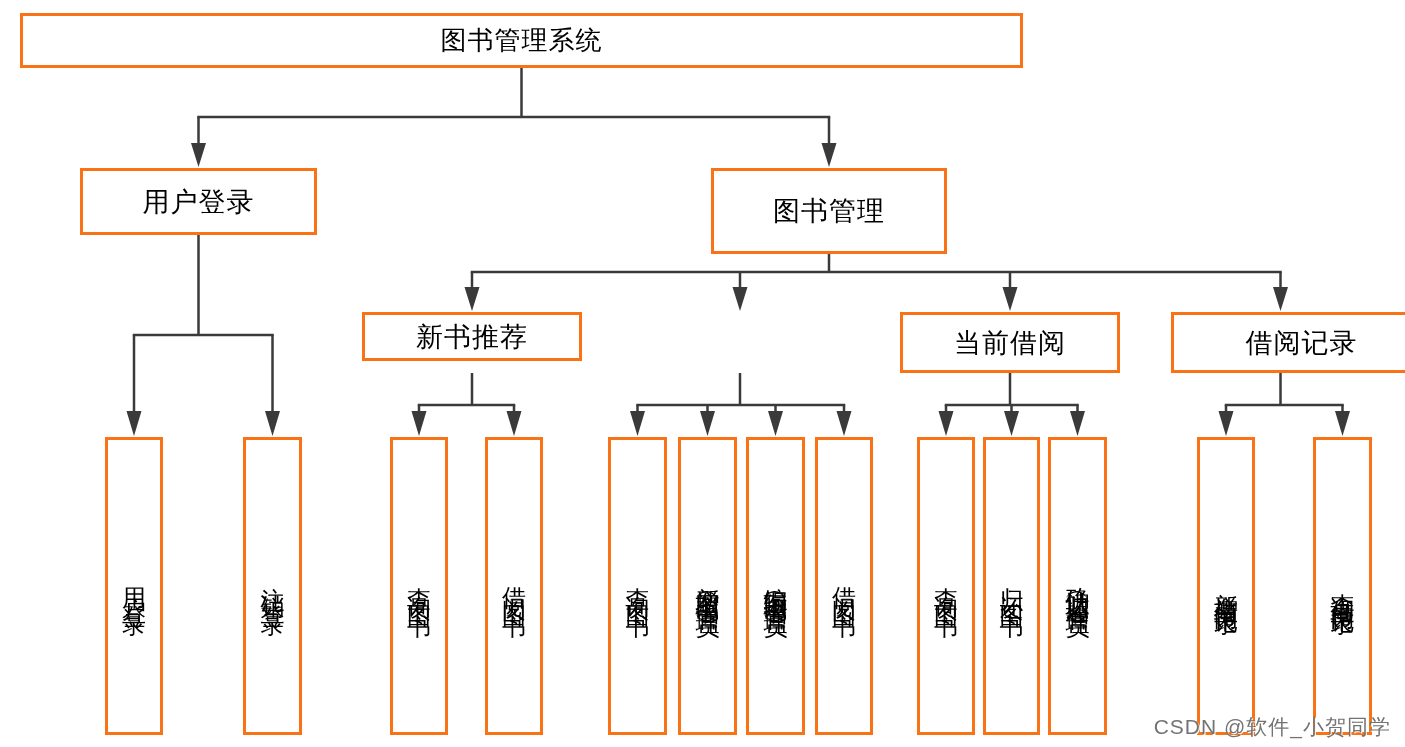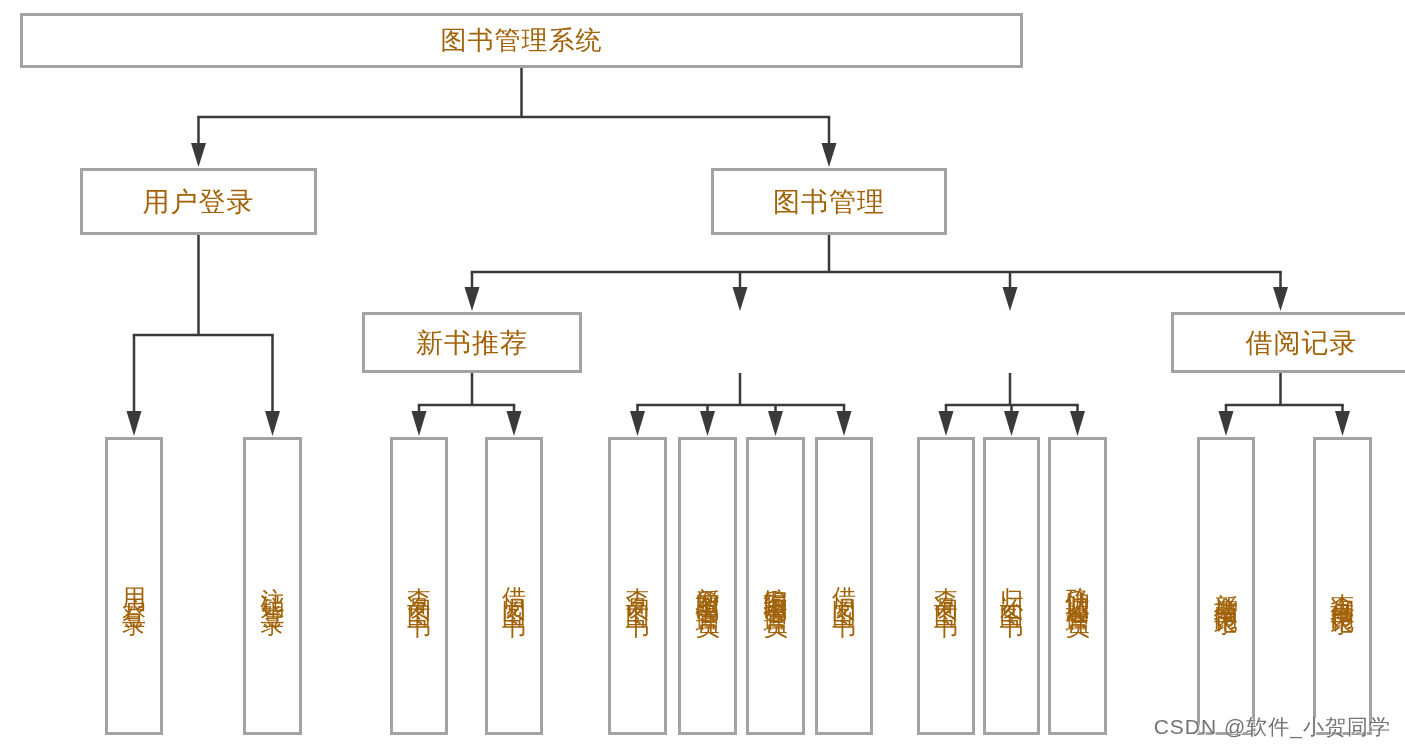--- a/index.html
+++ b/index.html
@@ -18,26 +18,26 @@
   .connectors {
     position: absolute;
     left: 0;
     top: 0;
     z-index: 1;
     pointer-events: none;
   }
   .node {
     position: absolute;
     box-sizing: border-box;
-    border: 3px solid #a3a3a3;
+    border: 3px solid #f97316;
     background: #ffffff;
     display: flex;
     align-items: center;
     justify-content: center;
-    color: #a16207;
+    color: #000000;
     z-index: 2;
   }
   .node.h {
     font-size: 27px;
     letter-spacing: 1px;
   }
   .node.root {
     font-size: 26px;
   }
   .node.v span {
@@ -135,26 +135,29 @@
     </g>
   </svg>
 
   <div class="node h root" style="left:20px; top:13px; width:1003px; height:55px;">
     <span>图书管理系统</span>
   </div>
 
   <div class="node h" style="left:80px; top:168px; width:237px; height:67px;">
     <span>用户登录</span>
   </div>
-  <div class="node h" style="left:711px; top:168px; width:236px; height:67px;">
+  <div class="node h" style="left:711px; top:168px; width:236px; height:86px;">
     <span>图书管理</span>
   </div>
 
-  <div class="node h" style="left:362px; top:312px; width:220px; height:61px;">
+  <div class="node h" style="left:362px; top:312px; width:220px; height:49px;">
     <span>新书推荐</span>
+  </div>
+  <div class="node h" style="left:900px; top:312px; width:220px; height:61px;">
+    <span>当前借阅</span>
   </div>
   <div class="node h" style="left:1171px; top:312px; width:261px; height:61px;">
     <span>借阅记录</span>
   </div>
 
   <div class="node v short" style="left:105px; top:437px; width:58px; height:298px;">
     <span>用户登录</span>
   </div>
   <div class="node v short" style="left:243px; top:437px; width:59px; height:298px;">
     <span>注销登录</span>

